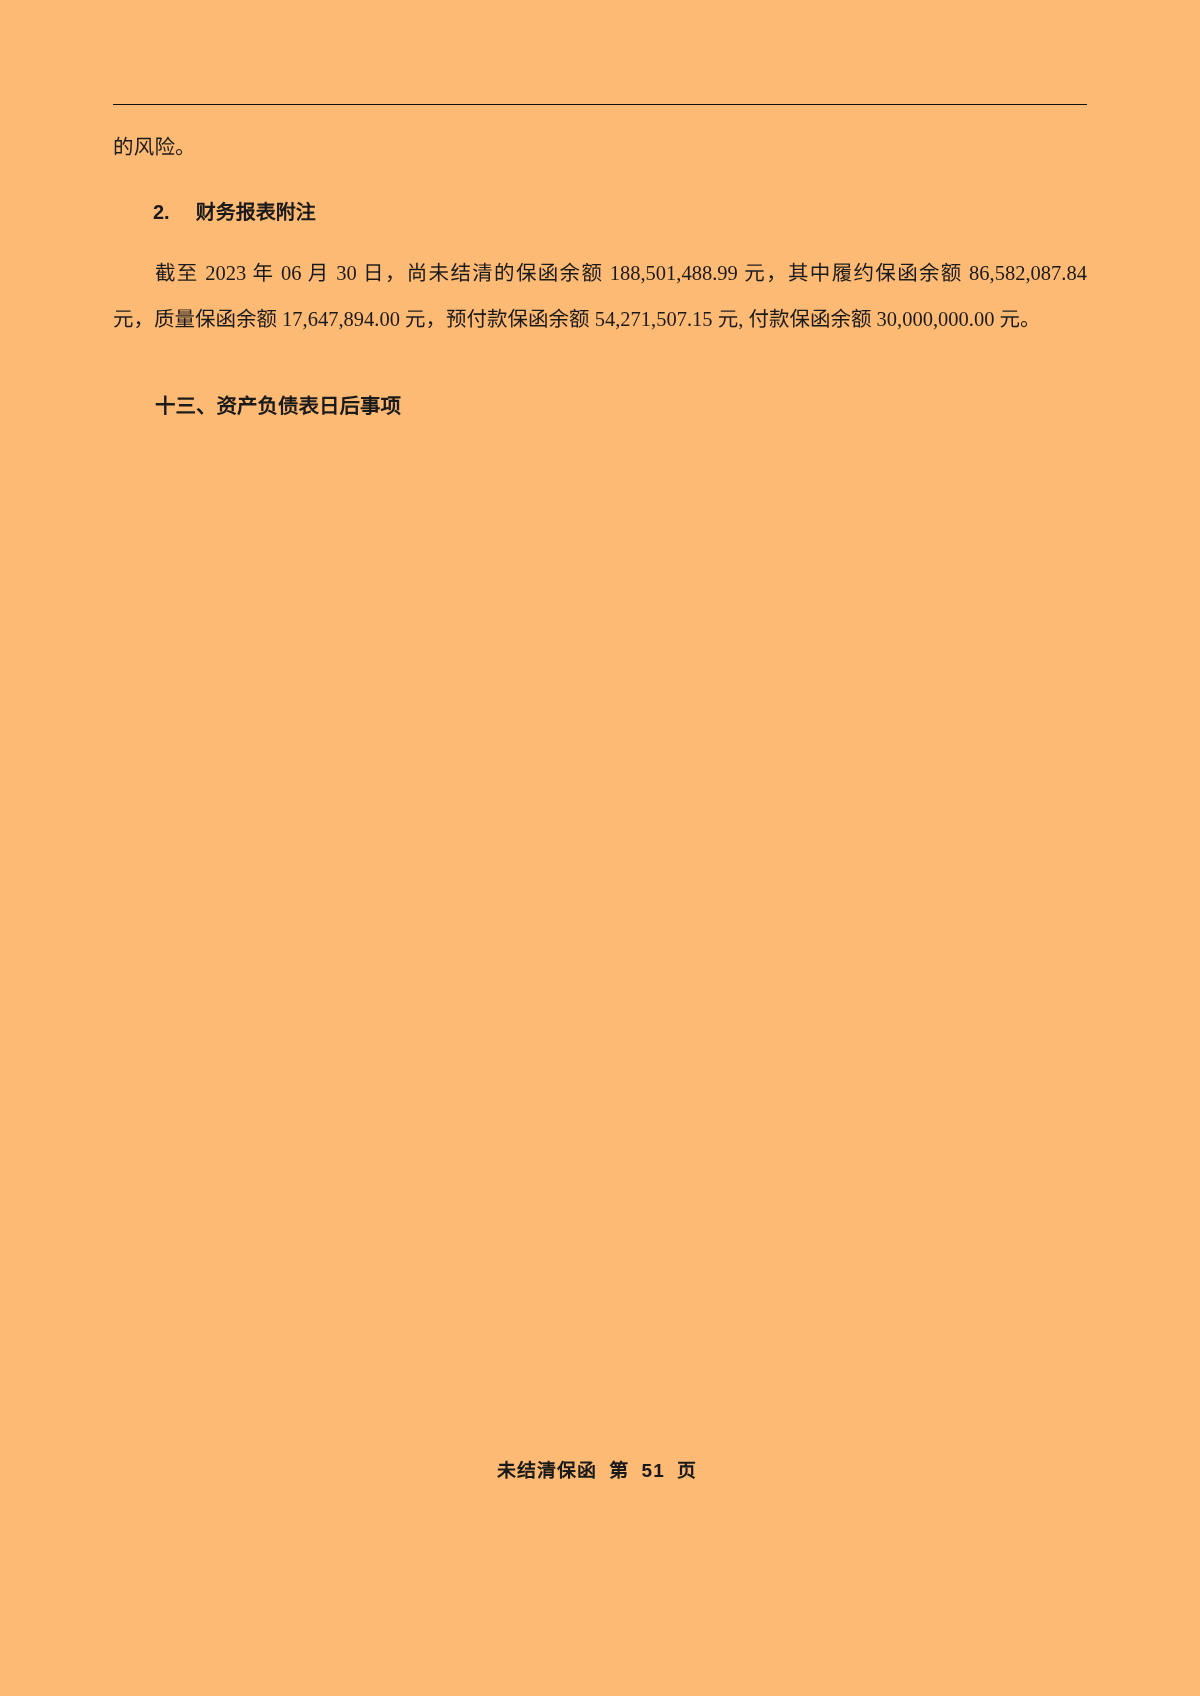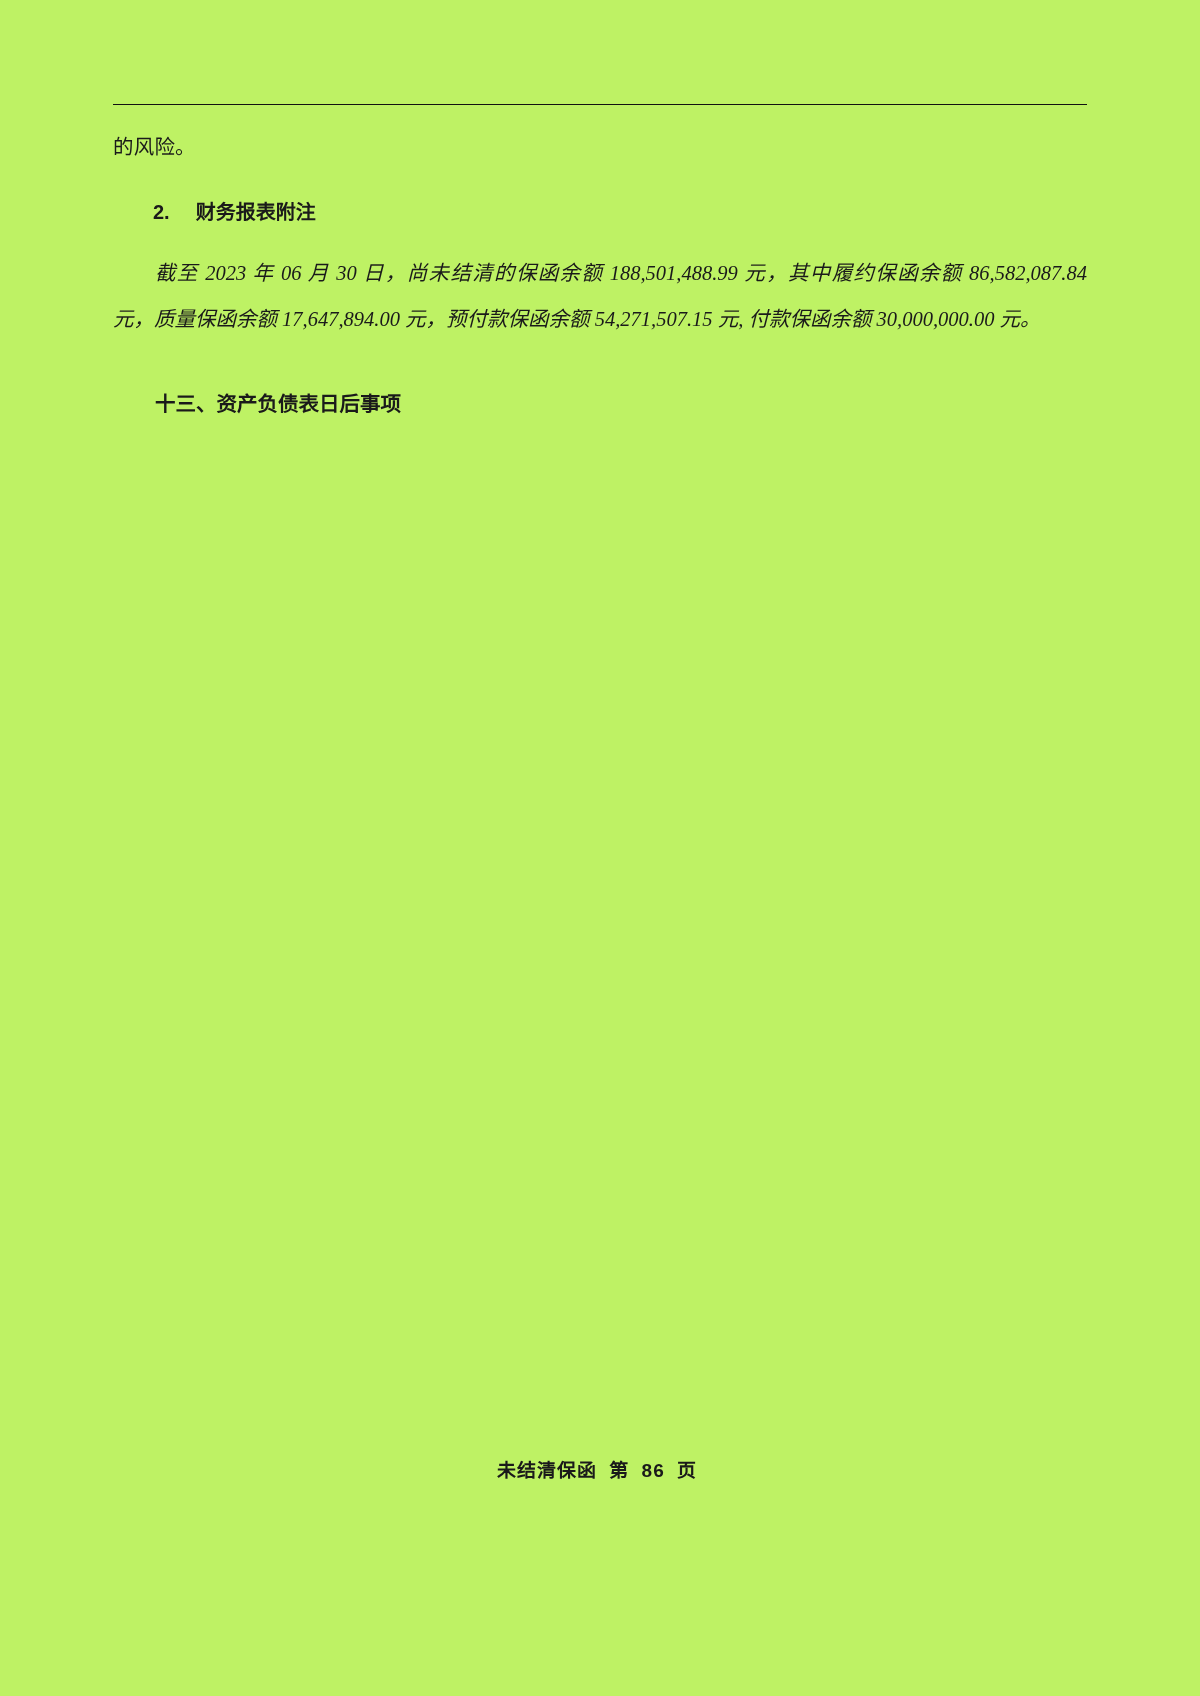--- a/index.html
+++ b/index.html
@@ -11,21 +11,21 @@
     width: 1200px;
     height: 1696px;
     position: relative;
     font-family: "Liberation Serif", "DejaVu Serif", serif;
     color: #1a1a1a;
     -webkit-font-smoothing: antialiased;
   }
   .page {
     position: absolute;
     inset: 0;
-    background: #bef264;
+    background: #fdba74;
     padding-left: 12px;
   }
   .header-rule {
     position: absolute;
     left: 113px;
     right: 113px;
     top: 104px;
     height: 1px;
     background: #111111;
   }
@@ -60,32 +60,31 @@
   }
   .body-block {
     margin-top: 18px;
   }
   .body-block p {
     margin: 0;
     font-size: 20.5px;
     line-height: 46px;
     text-align: justify;
     text-justify: inter-ideograph;
-    font-style: italic;
   }
   .indent {
     text-indent: 42px;
   }
   .section-heading {
     margin-top: 42px;
     font-weight: bold;
     font-size: 20.5px;
     line-height: 44px;
     text-indent: 42px;
-    font-family: Liberation Mono, monospace;
+    font-family: Liberation Sans, sans-serif;
   }
   .section-statement {
     margin-top: 16px;
     font-weight: bold;
     font-size: 20.5px;
     line-height: 44px;
     font-family: "Liberation Sans", "DejaVu Sans", sans-serif;
   }
   .footer {
     position: absolute;
@@ -122,17 +121,17 @@
     </div>
 
     <div class="section-heading">十三、资产负债表日后事项</div>
 
 
   </div>
 
   <div class="footer">
     <span>未结清保函</span>
     <span class="pagenum">第</span>
-    <span>86</span>
+    <span>51</span>
     <span class="pagenum">页</span>
   </div>
 
 </div>
 
 </body></html>

